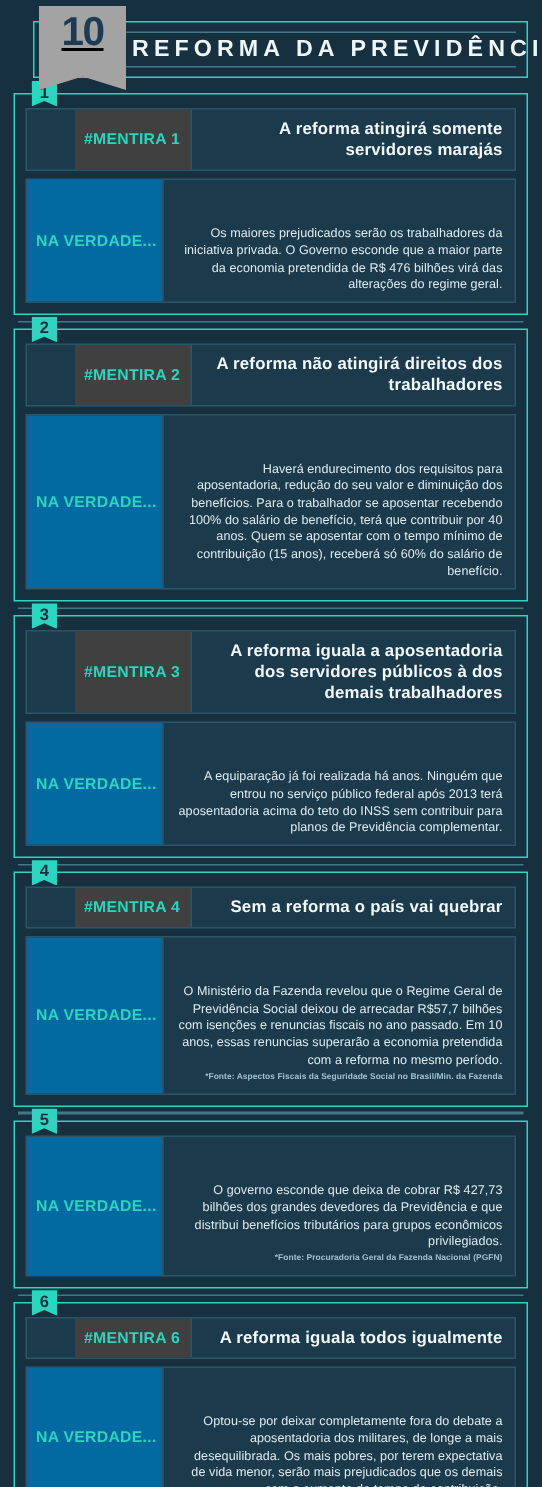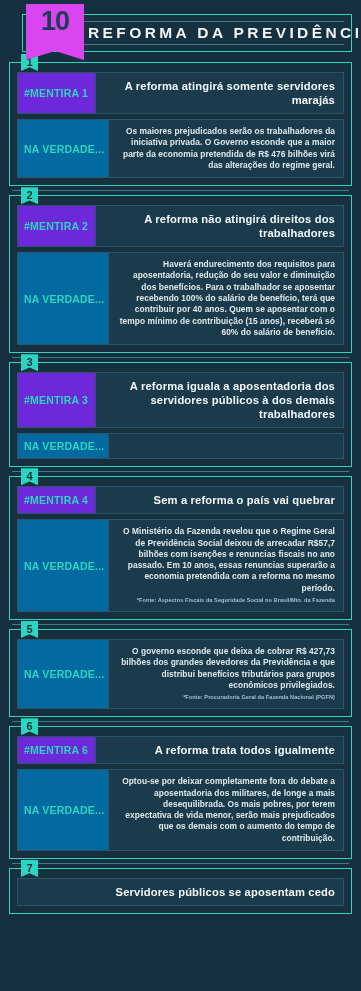--- a/index.html
+++ b/index.html
@@ -54,24 +54,25 @@
     text-align: center;
     font-variant: small-caps;
     text-transform: uppercase;
   }
   .logo {
     position: absolute;
     left: 26px;
     top: 4px;
     width: 58px;
     height: 56px;
-    background: #d946ef;
+    background: #a3a3a3;
     clip-path: polygon(0 0, 100% 0, 100% 100%, 50% 84%, 0 100%);
     text-align: center;
     z-index: 5;
+    text-decoration: underline;
   }
   .logo-10 {
     display: block;
     margin-top: 3px;
     font-size: 27px;
     font-weight: bold;
     color: #1d3b54;
     line-height: 29px;
     letter-spacing: -1px;
   }
@@ -140,43 +141,44 @@
     background: #0369a1;
     border-right: 1.5px solid #2b5568;
   }
   .label-text {
     color: #2dd4bf;
     font-size: 10.5px;
     font-weight: bold;
     letter-spacing: 0.2px;
     white-space: nowrap;
   }
-  .row-lie .row-label { background: #6d28d9; }
+  .row-lie .row-label { background: #404040; margin-left: 32px; }
 
   .row-body {
     flex: 1 1 auto;
     padding: 6px 8px 6px 9px;
     display: flex;
     flex-direction: column;
     justify-content: center;
     text-align: right;
   }
   .lie-text {
     color: #f2f8fa;
     font-size: 11.2px;
     font-weight: bold;
     line-height: 14px;
     letter-spacing: 0.15px;
   }
   .truth-text {
     color: #dfeaef;
     font-size: 8.4px;
-    font-weight: bold;
+    font-weight: normal;
     line-height: 11.3px;
     letter-spacing: 0.05px;
+    margin-top: 24px;
   }
   .source-text {
     color: #9fc2cf;
     font-size: 5.6px;
     font-weight: bold;
     line-height: 9px;
     margin-top: 2px;
     letter-spacing: 0.05px;
   }
 </style>
@@ -244,20 +246,24 @@
         <span class="label-text">#MENTIRA 3</span>
       </div>
       <div class="row-body">
         <div class="lie-text">A reforma iguala a aposentadoria dos servidores públicos à dos demais trabalhadores</div>
       </div>
     </div>
     <div class="row row-truth">
       <div class="row-label">
         <span class="label-text">NA VERDADE...</span>
       </div>
+      <div class="row-body">
+        <div class="truth-text">A equiparação já foi realizada há anos. Ninguém que entrou no serviço público federal após 2013 terá aposentadoria acima do teto do INSS sem contribuir para planos de Previdência complementar.</div>
+
+      </div>
     </div>
   </div>
 
   <div class="card">
     <div class="num-tag">4</div>
     <div class="row row-lie">
       <div class="row-label">
         <span class="label-text">#MENTIRA 4</span>
       </div>
       <div class="row-body">
@@ -288,21 +294,21 @@
     </div>
   </div>
 
   <div class="card">
     <div class="num-tag">6</div>
     <div class="row row-lie">
       <div class="row-label">
         <span class="label-text">#MENTIRA 6</span>
       </div>
       <div class="row-body">
-        <div class="lie-text">A reforma trata todos igualmente</div>
+        <div class="lie-text">A reforma iguala todos igualmente</div>
       </div>
     </div>
     <div class="row row-truth">
       <div class="row-label">
         <span class="label-text">NA VERDADE...</span>
       </div>
       <div class="row-body">
         <div class="truth-text">Optou-se por deixar completamente fora do debate a aposentadoria dos militares, de longe a mais desequilibrada. Os mais pobres, por terem expectativa de vida menor, serão mais prejudicados que os demais com o aumento do tempo de contribuição.</div>
 
       </div>

